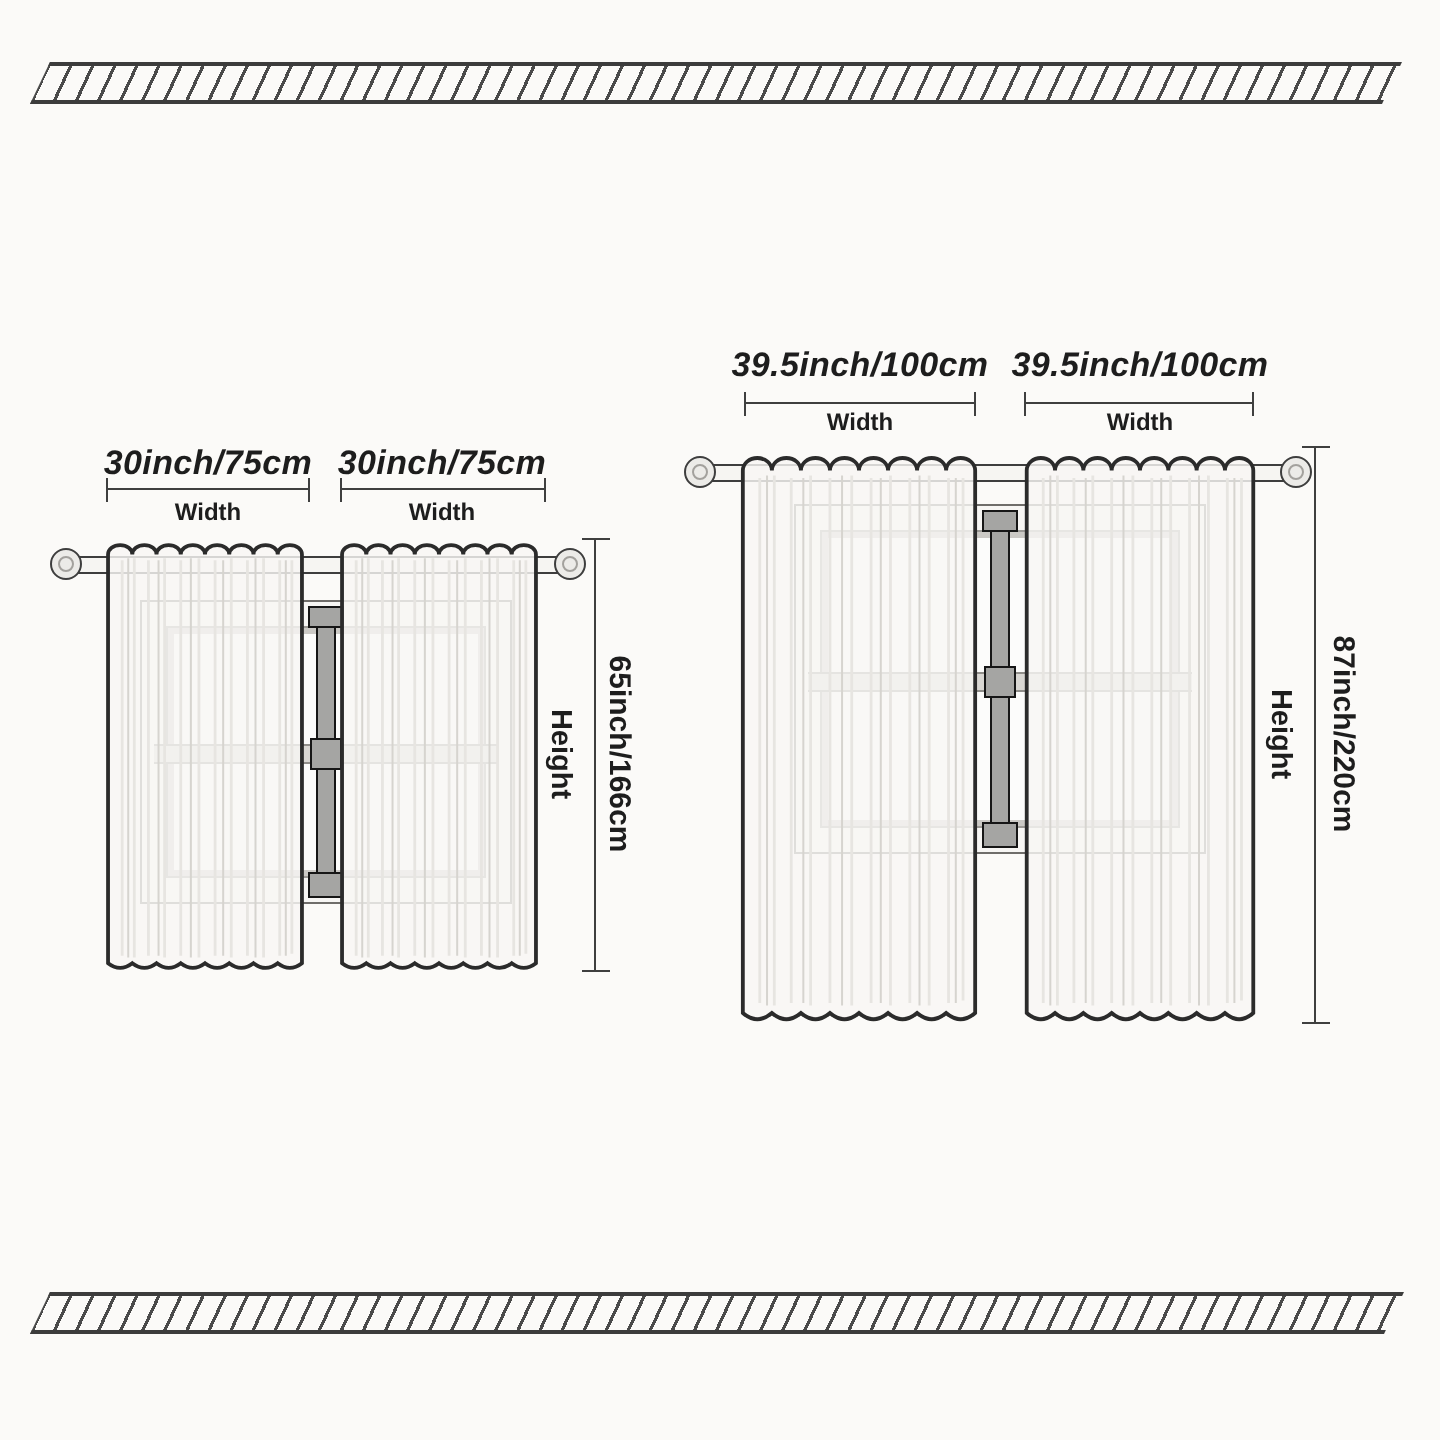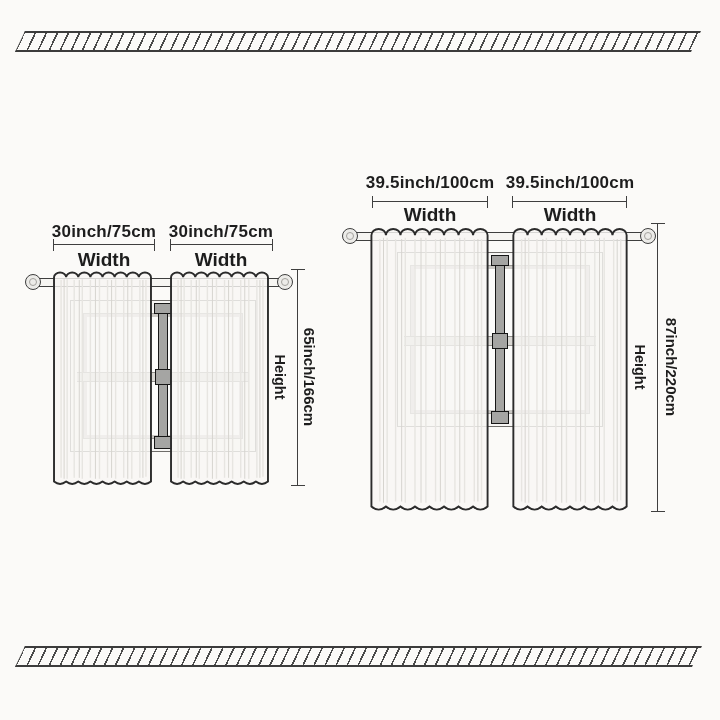--- a/index.html
+++ b/index.html
@@ -27,22 +27,22 @@
   .dimh .l{position:absolute;left:0;right:0;top:5px;height:0;border-top:1.6px solid #3f3f3f;}
   .dimh::before,.dimh::after{content:"";position:absolute;top:0;bottom:0;width:0;border-left:1.6px solid #3f3f3f;}
   .dimh::before{left:0;} .dimh::after{right:0;}
 
   .dimv{position:absolute;width:14px;}
   .dimv .l{position:absolute;top:0;bottom:0;left:6px;width:0;border-left:1.6px solid #3f3f3f;}
   .dimv::before,.dimv::after{content:"";position:absolute;left:0;right:0;height:0;border-top:1.6px solid #3f3f3f;}
   .dimv::before{top:0;} .dimv::after{bottom:0;}
 
   
-  .sizelbl{position:absolute;text-align:center;font-weight:700;font-size:17px;letter-spacing:.2px;white-space:nowrap;}
-  .wcap{position:absolute;text-align:center;font-weight:700;font-size:19px;}
+  .sizelbl{position:absolute;text-align:center;font-weight:700;font-size:17px;letter-spacing:.2px;white-space:nowrap;font-style:italic;}
+  .wcap{position:absolute;text-align:center;font-weight:700;font-size:12px;}
   .vlbl{position:absolute;writing-mode:vertical-rl;transform:translateY(-50%);font-weight:700;line-height:1.05;white-space:nowrap;}
   .vcap{font-size:14.5px;}
   .vval{font-size:15px;}
 
   
   .rod{position:absolute;height:7px;background:#f6f5f2;border:1.6px solid #3e3e3e;border-radius:2px;}
   .ball{position:absolute;width:16px;height:16px;border-radius:50%;background:#ecebe8;border:1.7px solid #3e3e3e;box-sizing:border-box;}
   .ball::after{content:"";position:absolute;inset:3px;border-radius:50%;border:1.2px solid #a3a19d;}
 
   

